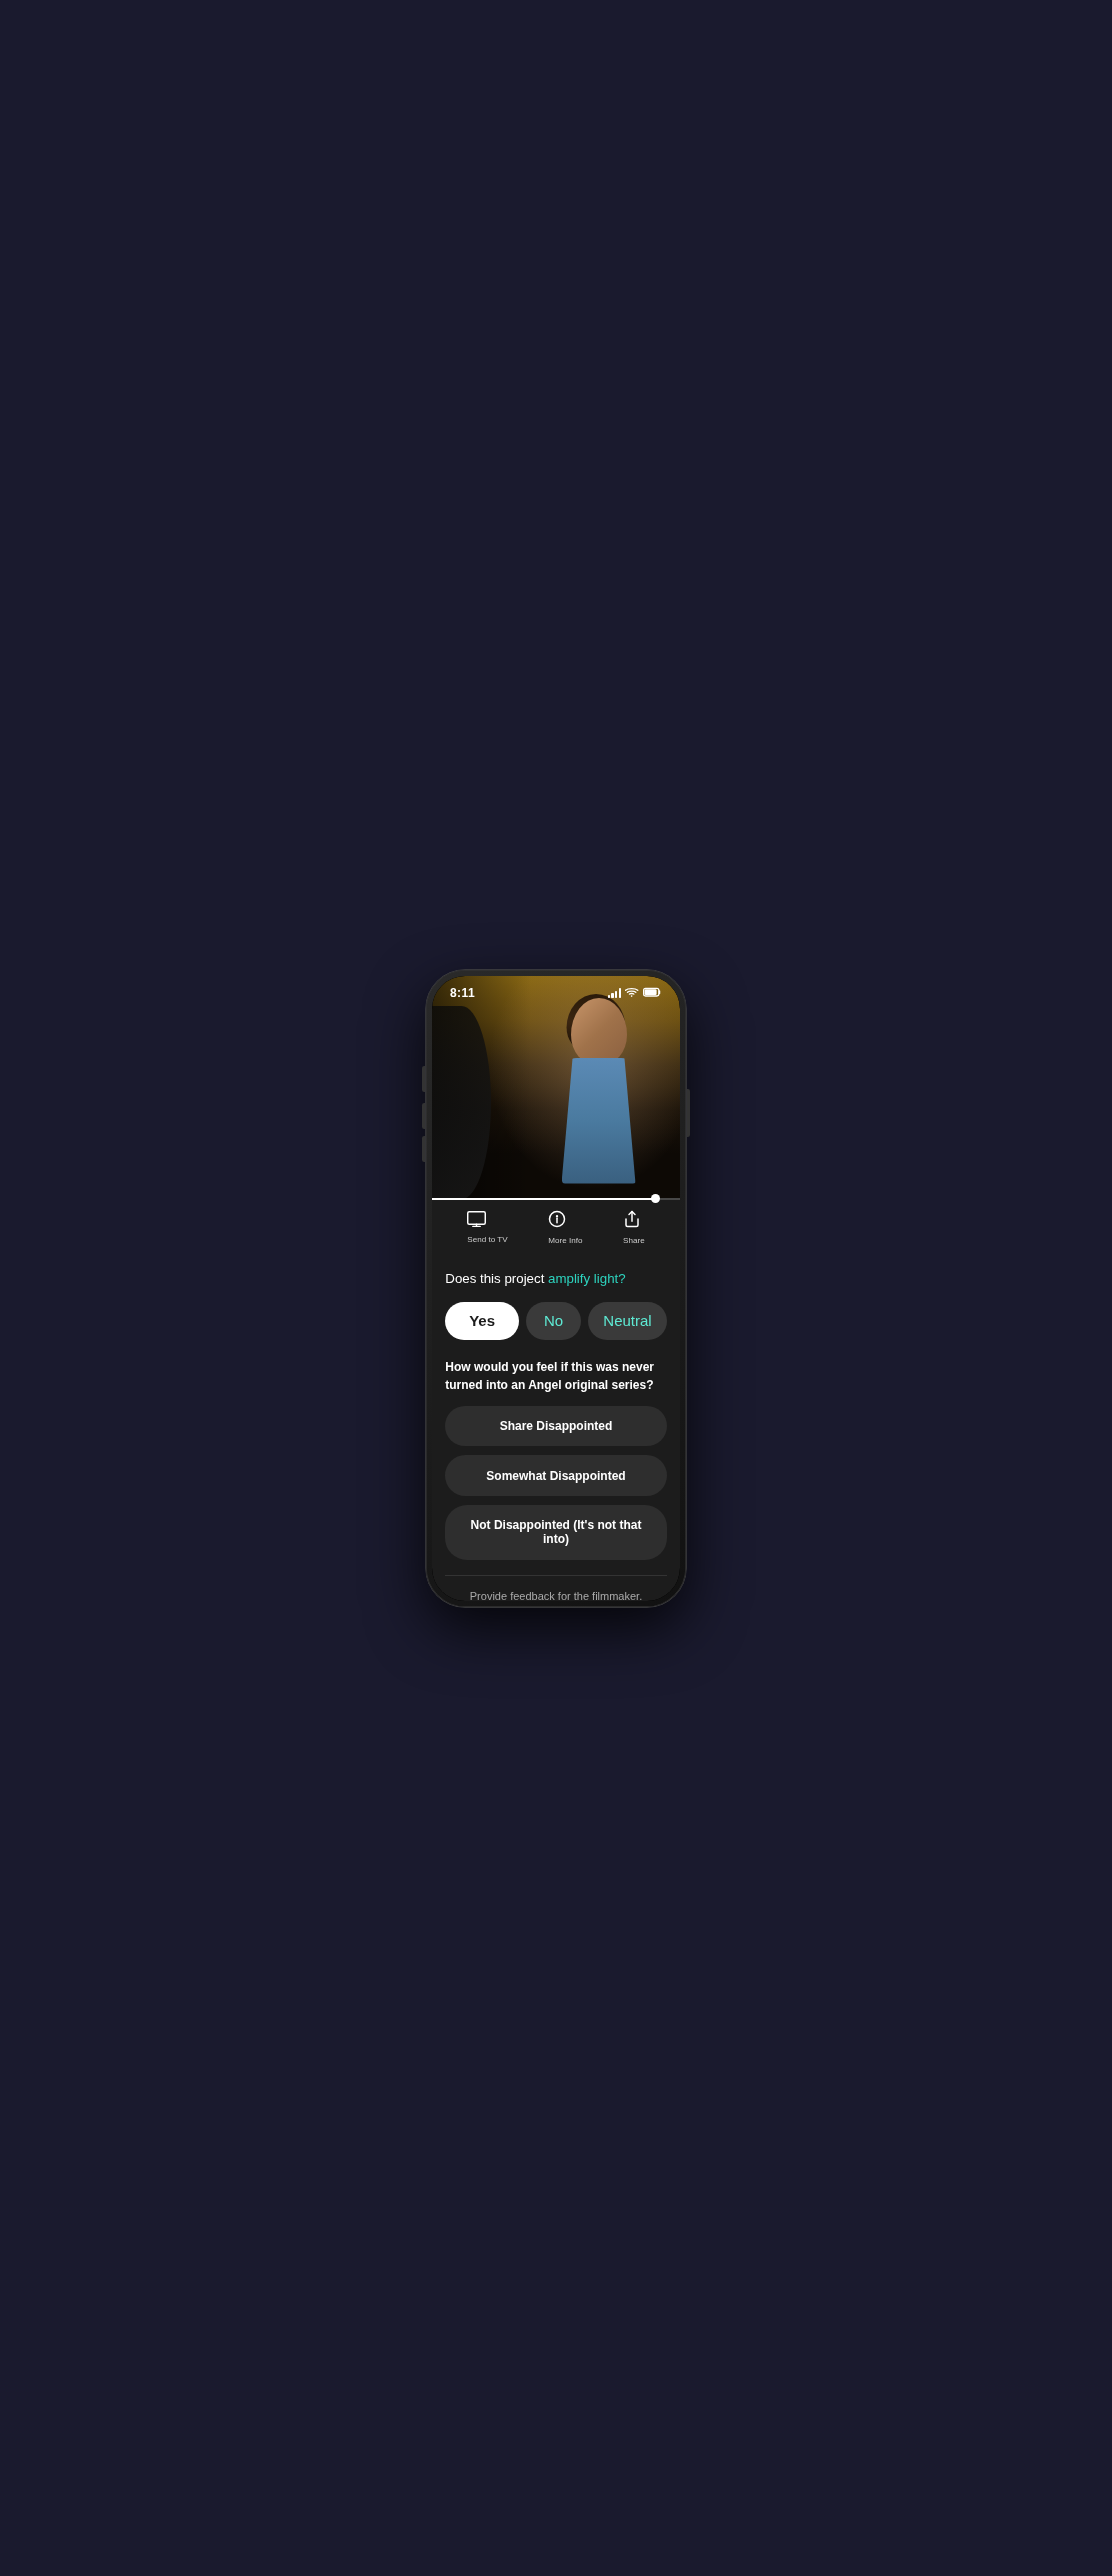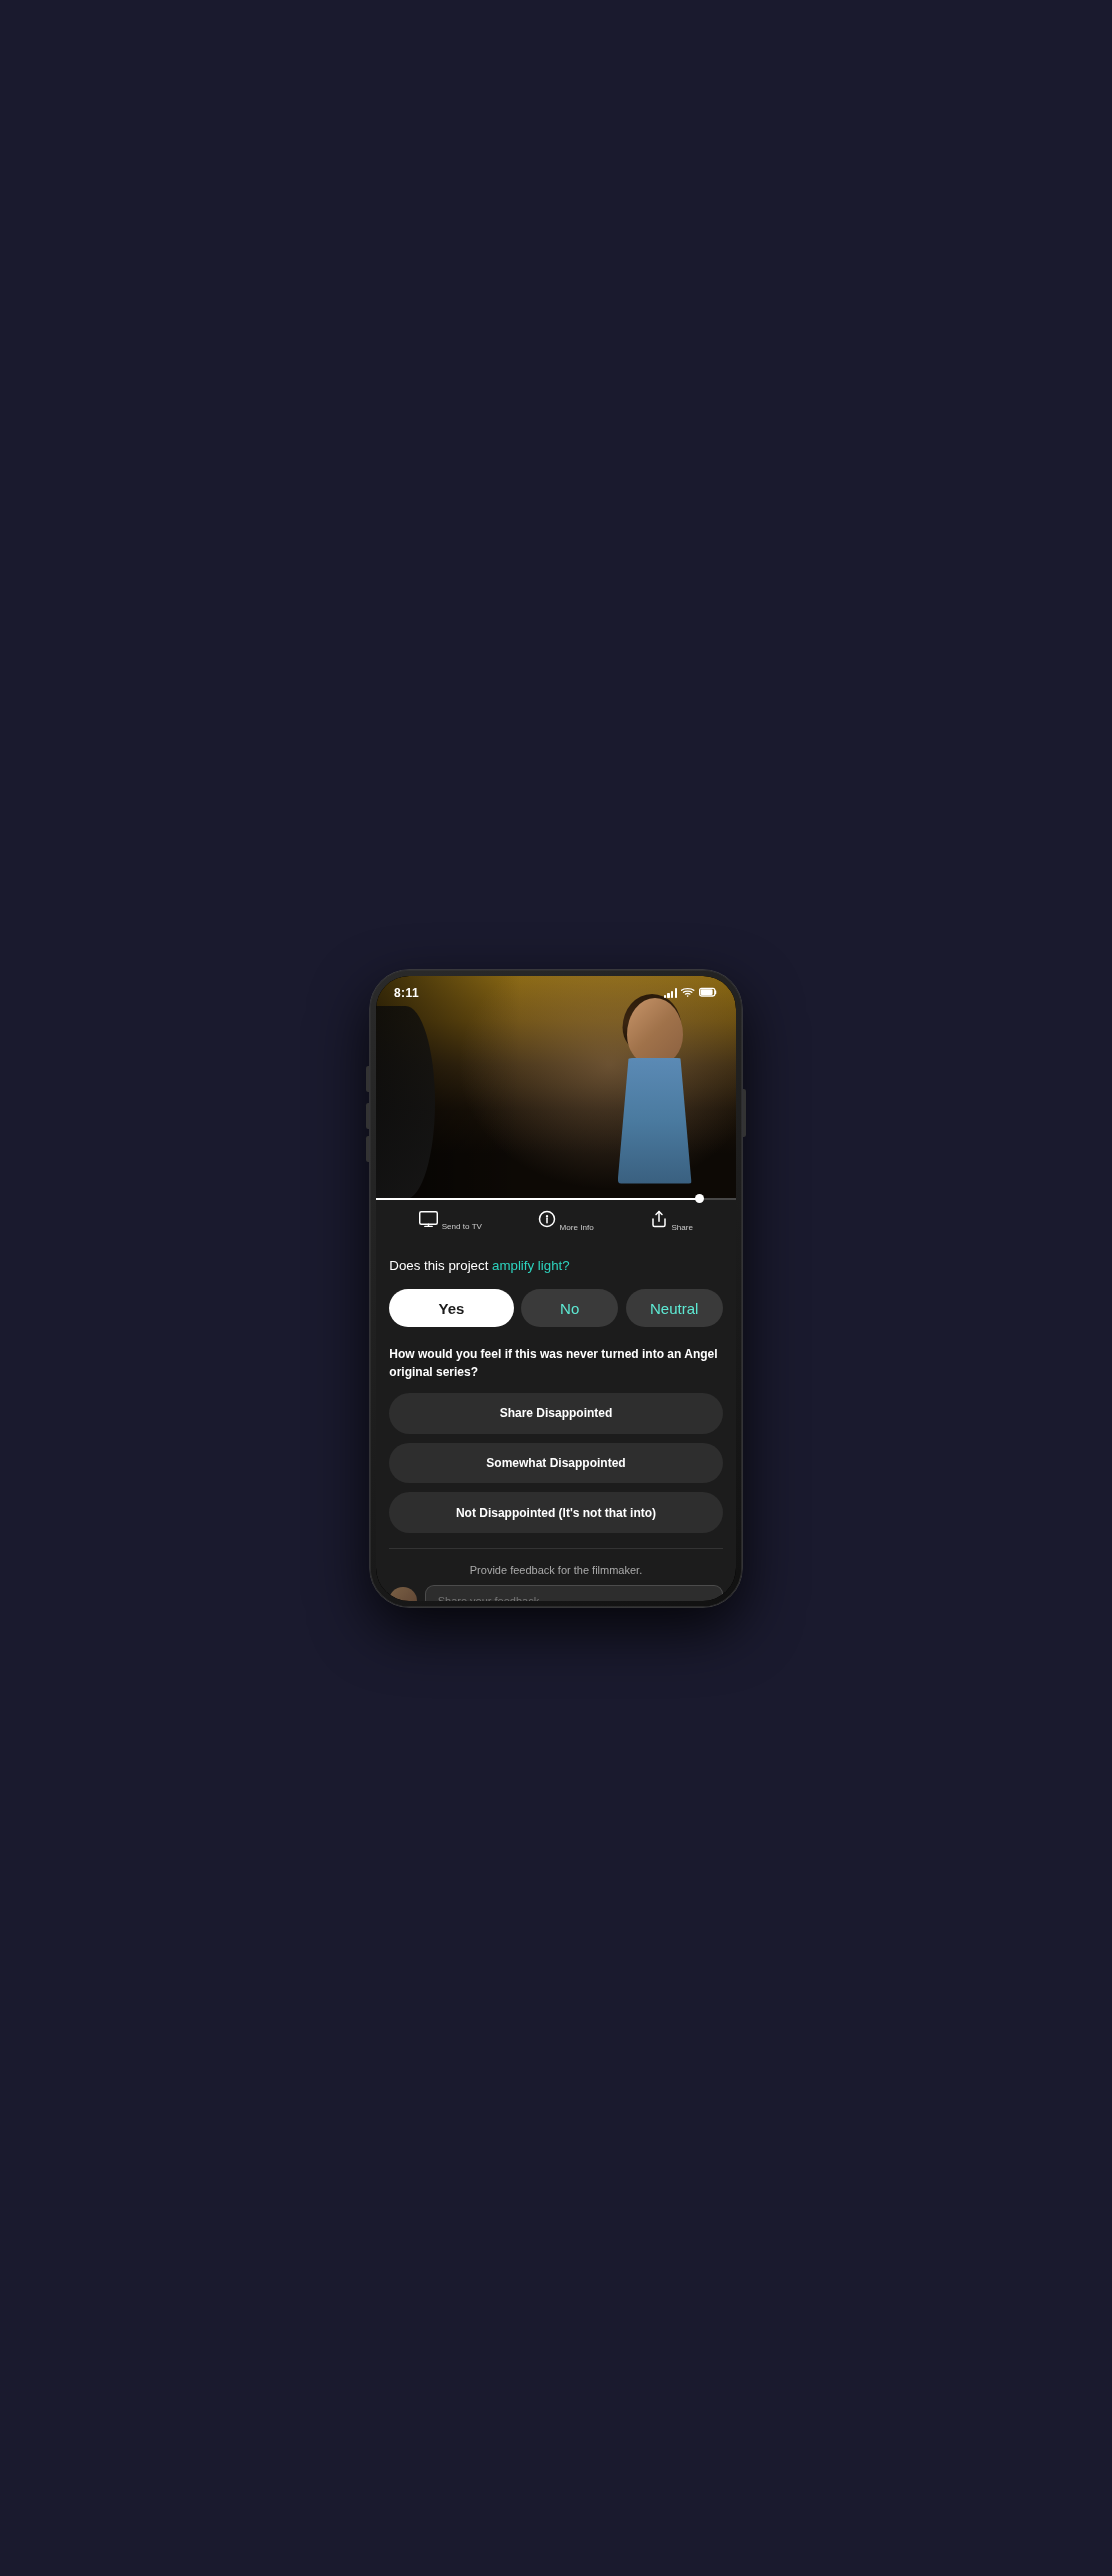--- a/index.html
+++ b/index.html
@@ -6,21 +6,21 @@
     body {
       background: #1a1a2e;
       display: flex;
       justify-content: center;
       align-items: center;
       min-height: 100vh;
       font-family: -apple-system, BlinkMacSystemFont, 'Segoe UI', sans-serif;
     }
 
     .phone-outer {
-      width: 372px;
+      width: 260px;
       height: 637px;
       background: linear-gradient(145deg, #2a2a2a, #111111);
       border-radius: 39px;
       padding: 6px;
       box-shadow:
         0 0 0 0.7px #444,
         0 22px 59px rgba(0,0,0,0.8),
         inset 0 0 0 0.7px #333;
       position: relative;
     }
@@ -203,22 +203,22 @@
     
     .action-bar {
       background: #1c1c1c;
       display: flex;
       justify-content: space-around;
       align-items: center;
       padding: 10.4px 15px;
     }
     .action-item {
       display: flex;
-      flex-direction: row;
-      align-items: flex-end;
+      flex-direction: column;
+      align-items: flex-start;
       gap: 3.7px;
       cursor: pointer;
     }
     .action-icon {
       font-size: 16.3px;
       color: white;
     }
     .action-label {
       font-size: 8.1px;
       color: #ccc;

